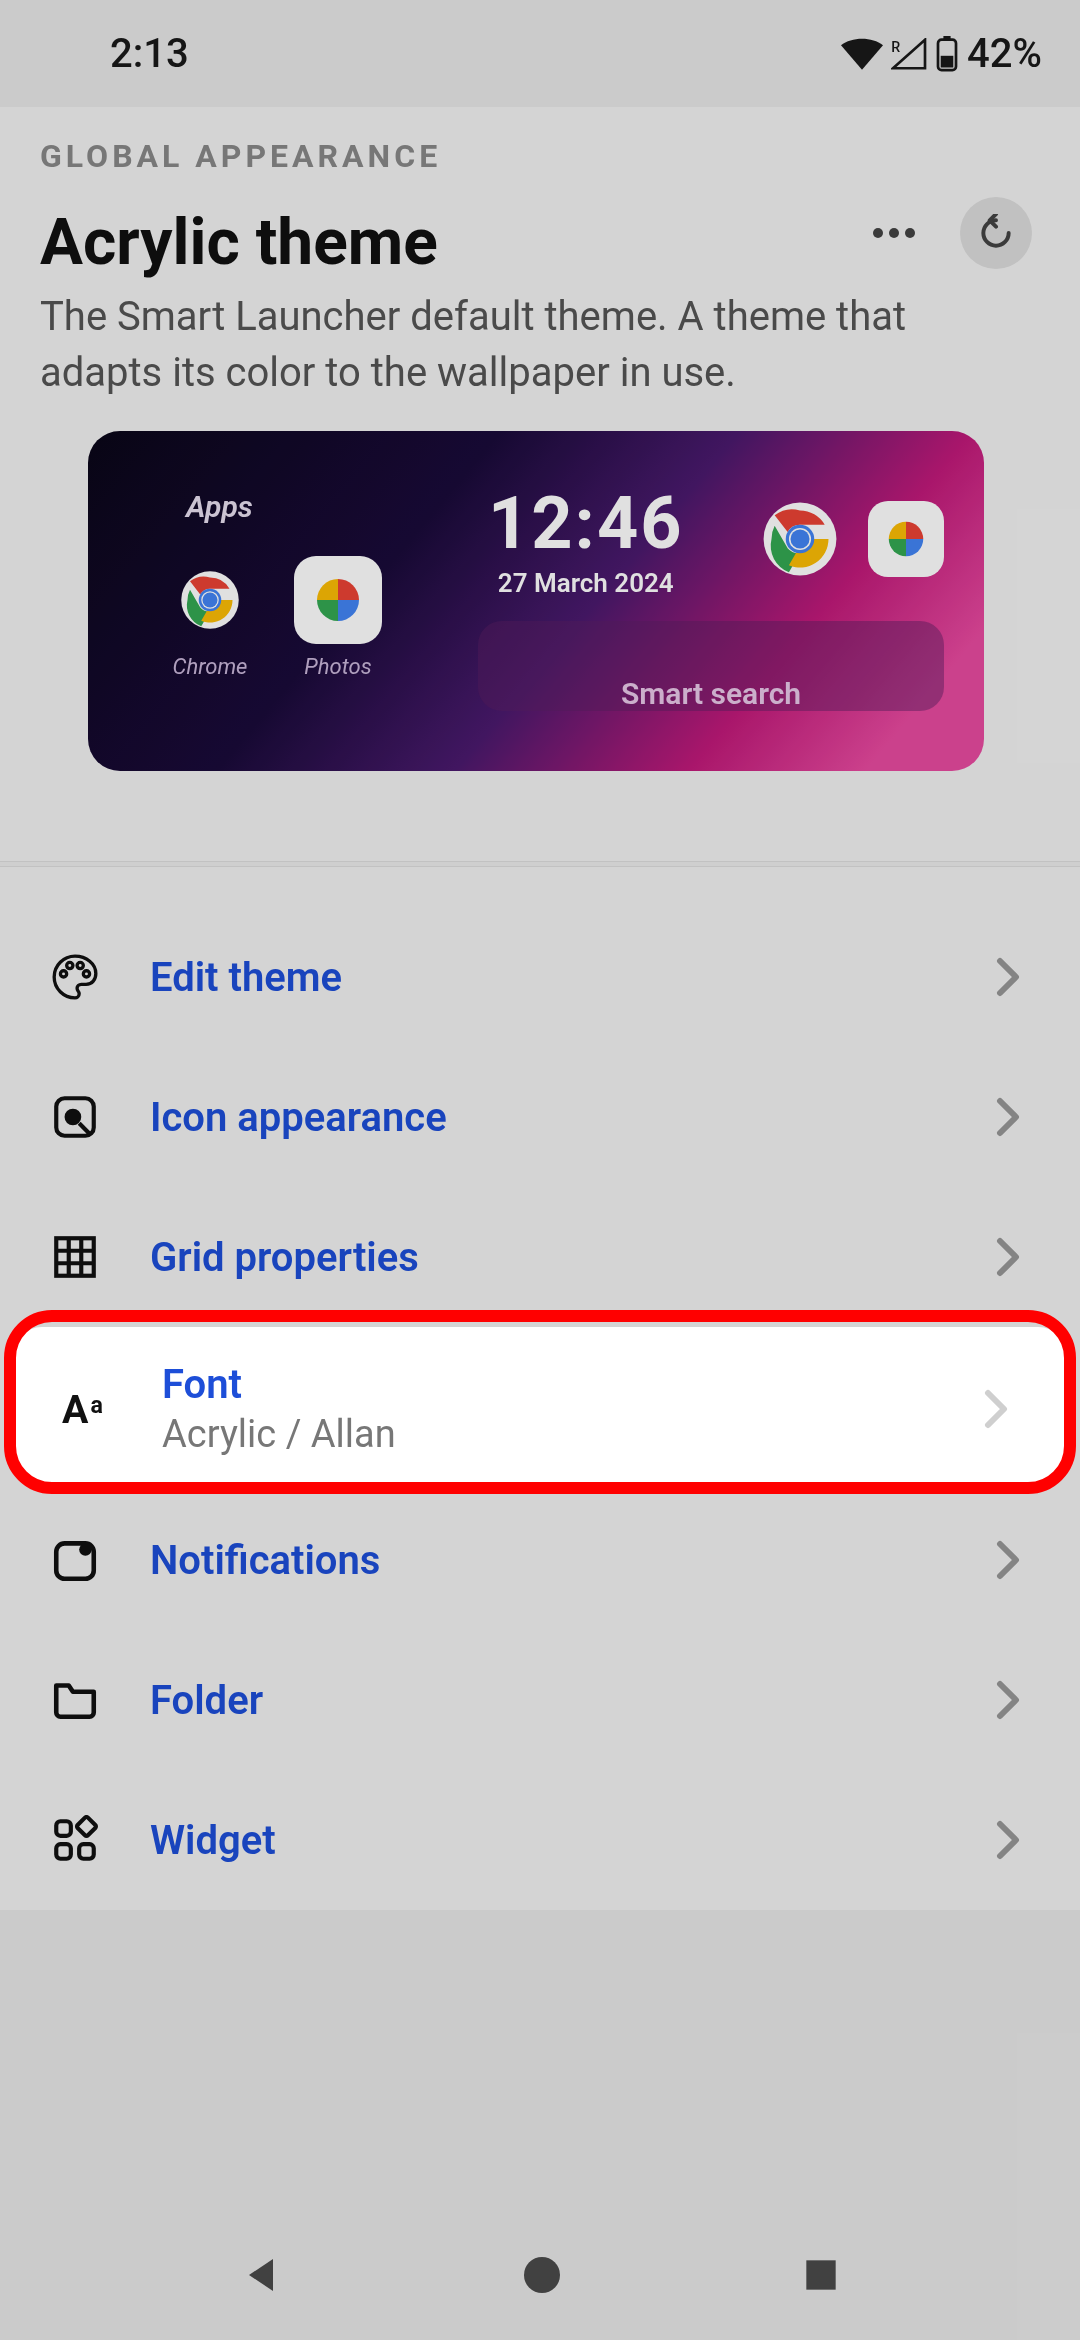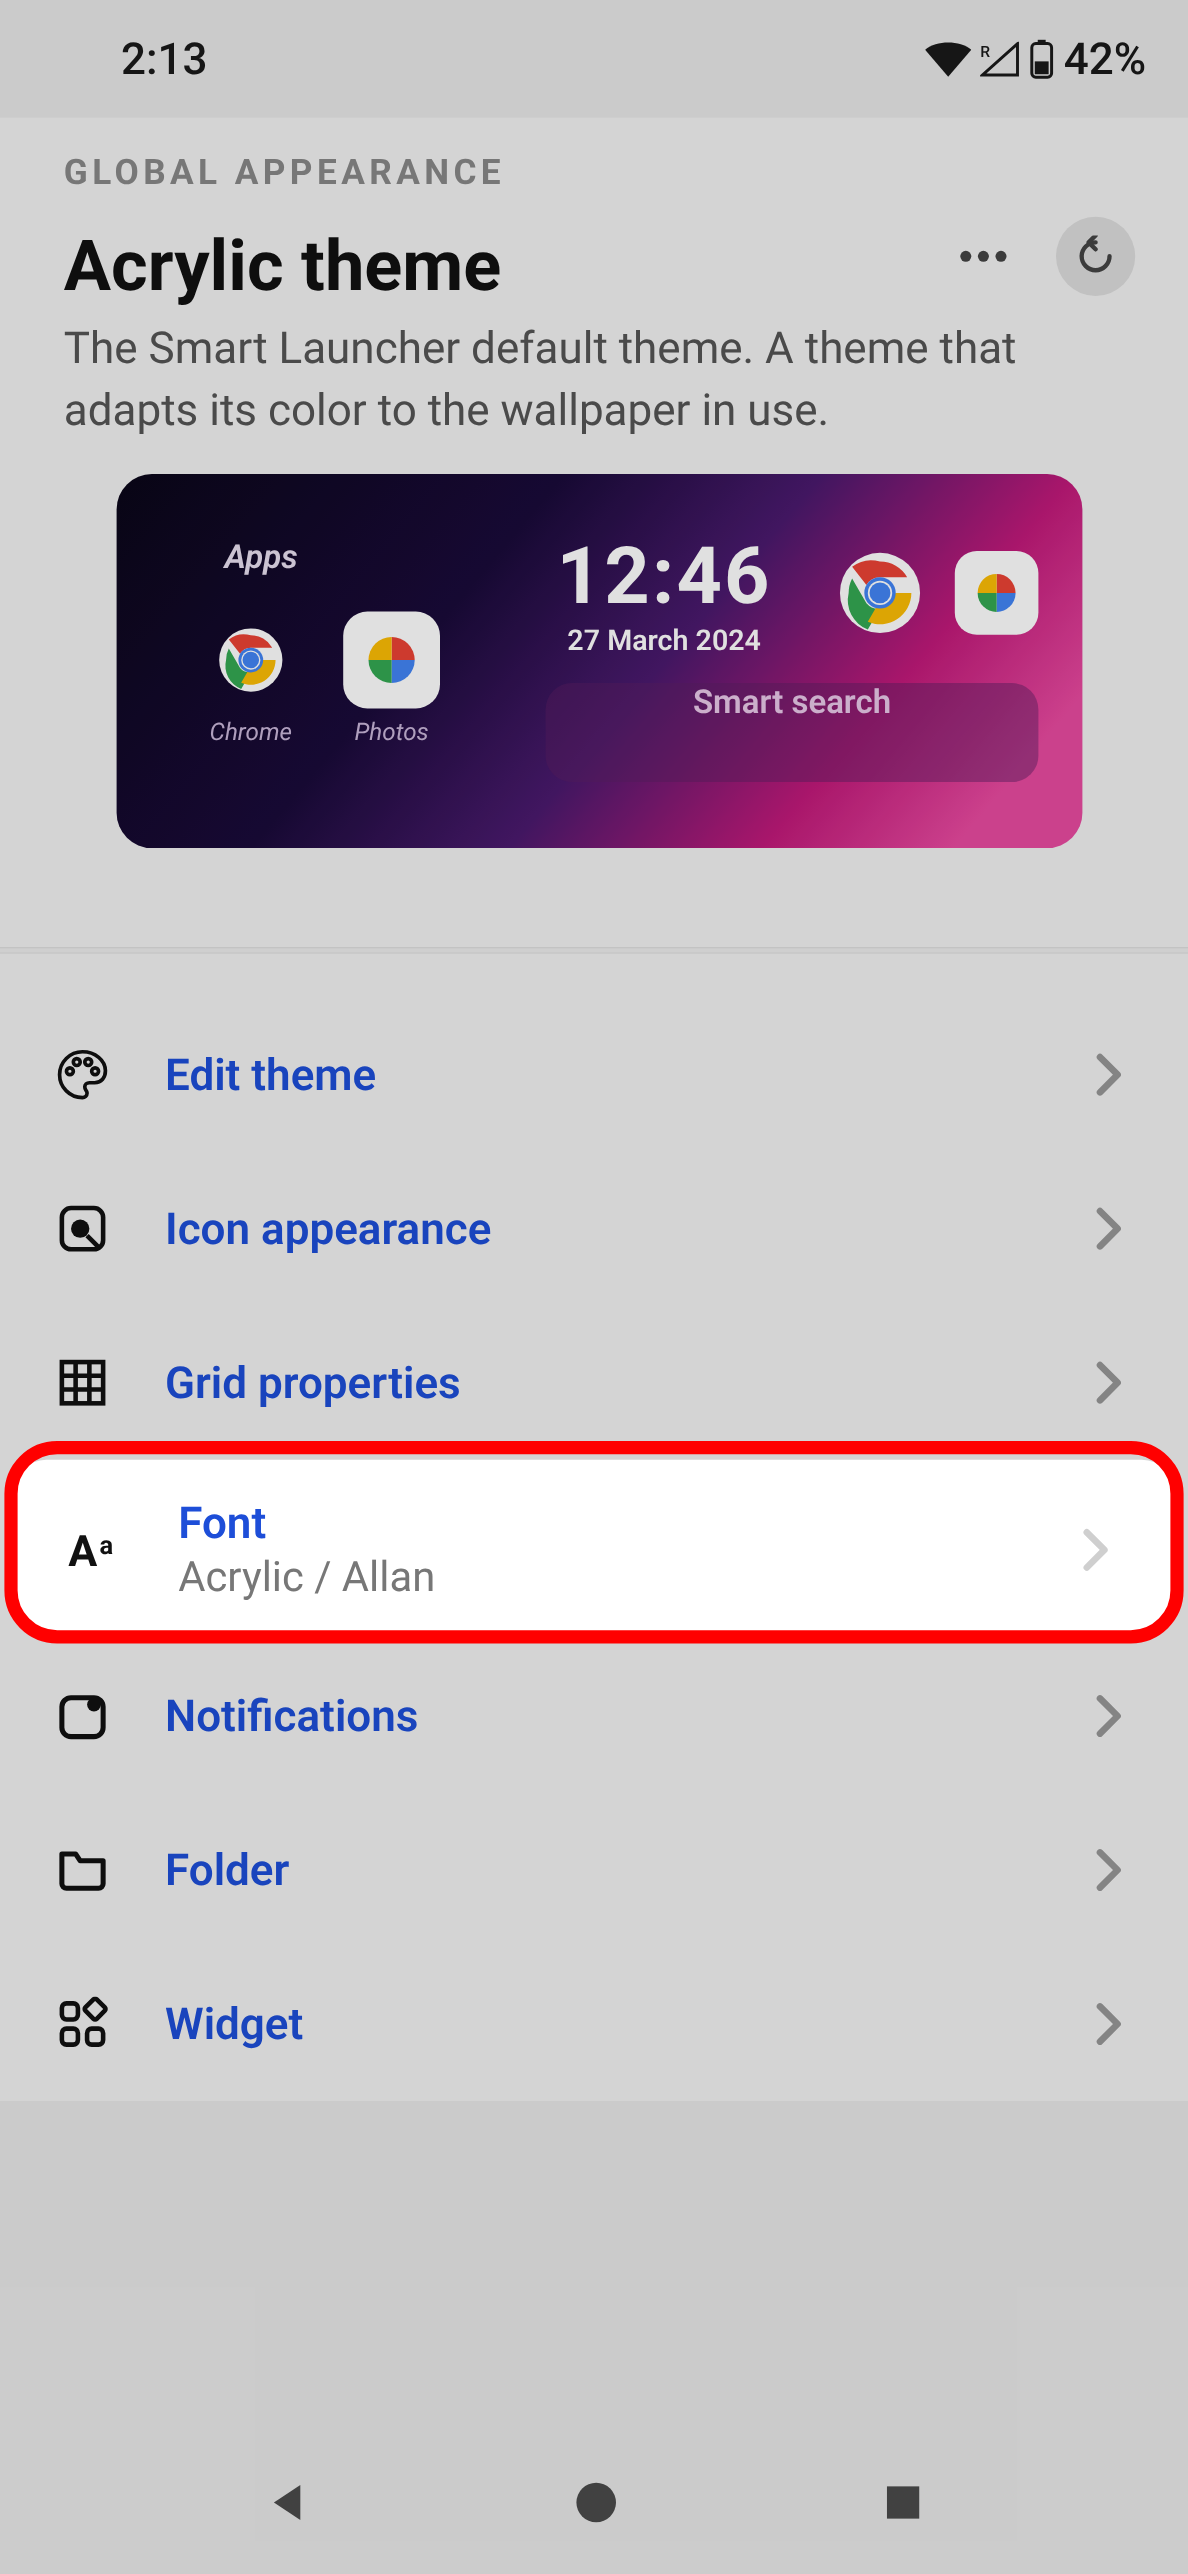--- a/index.html
+++ b/index.html
@@ -22,21 +22,21 @@
     padding: 30px 38px 30px 110px;
     font-size: 40px;
     font-weight: 500;
     color: #1a1a1a;
   }
   .status-right { display: flex; align-items: center; gap: 8px; }
   .status-right svg { display: block; }
 
   
   .header {
-    padding: 30px 48px 40px 58px;
+    padding: 30px 48px 40px 40px;
     background: #f2f2f2;
   }
   .eyebrow {
     font-size: 32px;
     font-weight: 700;
     letter-spacing: 4px;
     color: #888;
     margin-bottom: 10px;
   }
   .title-row {
@@ -143,21 +143,21 @@
 
   .search-pill {
     position: absolute;
     bottom: 30px;
     left: 350px;
     right: 0;
     height: 90px;
     border-radius: 24px;
     background: rgba(90,30,100,0.45);
     display: flex;
-    align-items: flex-start;
+    align-items: flex-end;
     justify-content: center;
     color: #e8c8e8;
     font-size: 30px;
     font-weight: 600;
   }
 
   
   .chrome-circle { width: 60px; height: 60px; }
 
   

